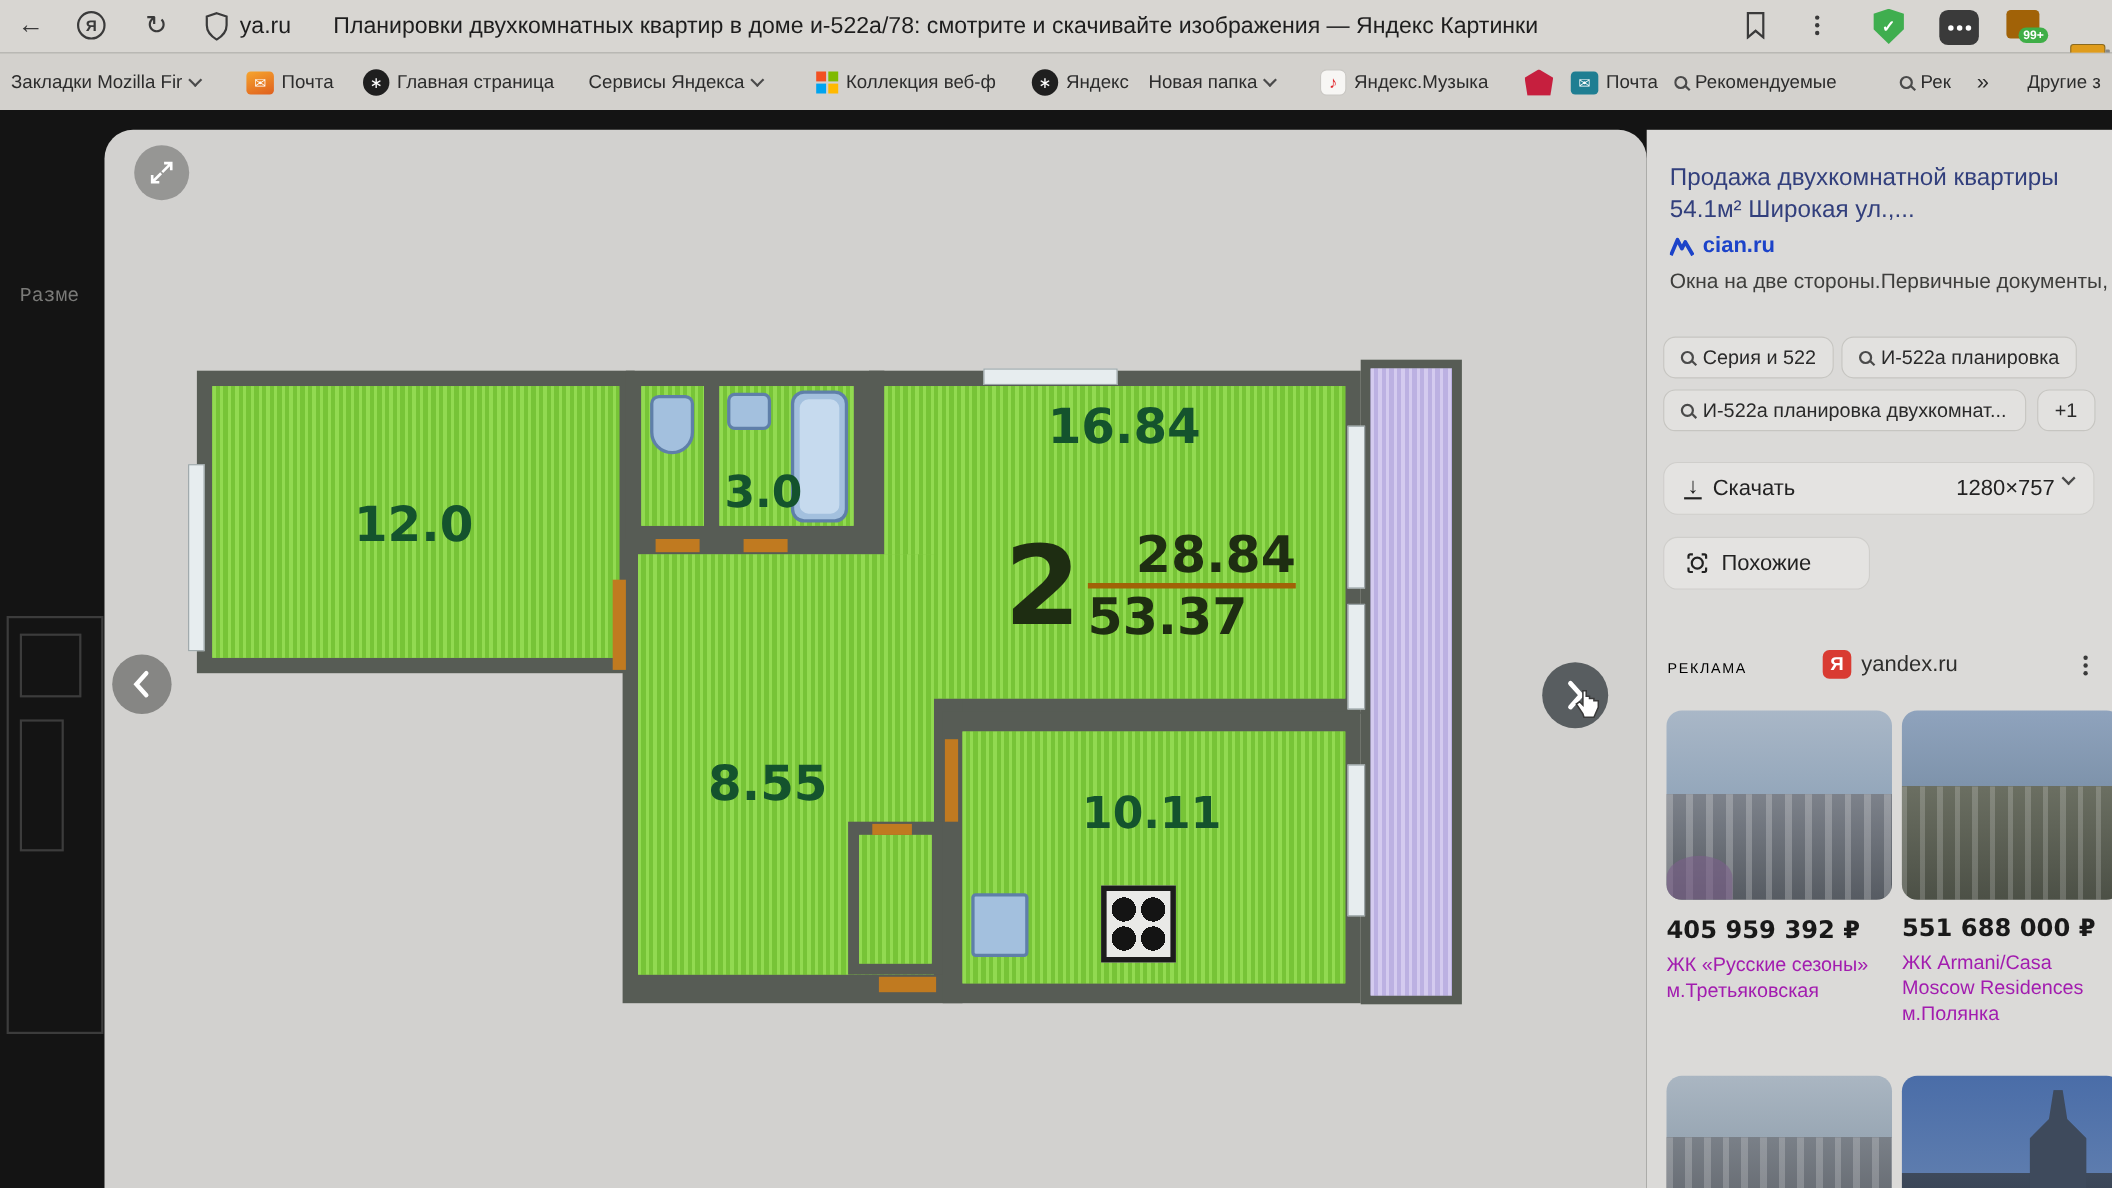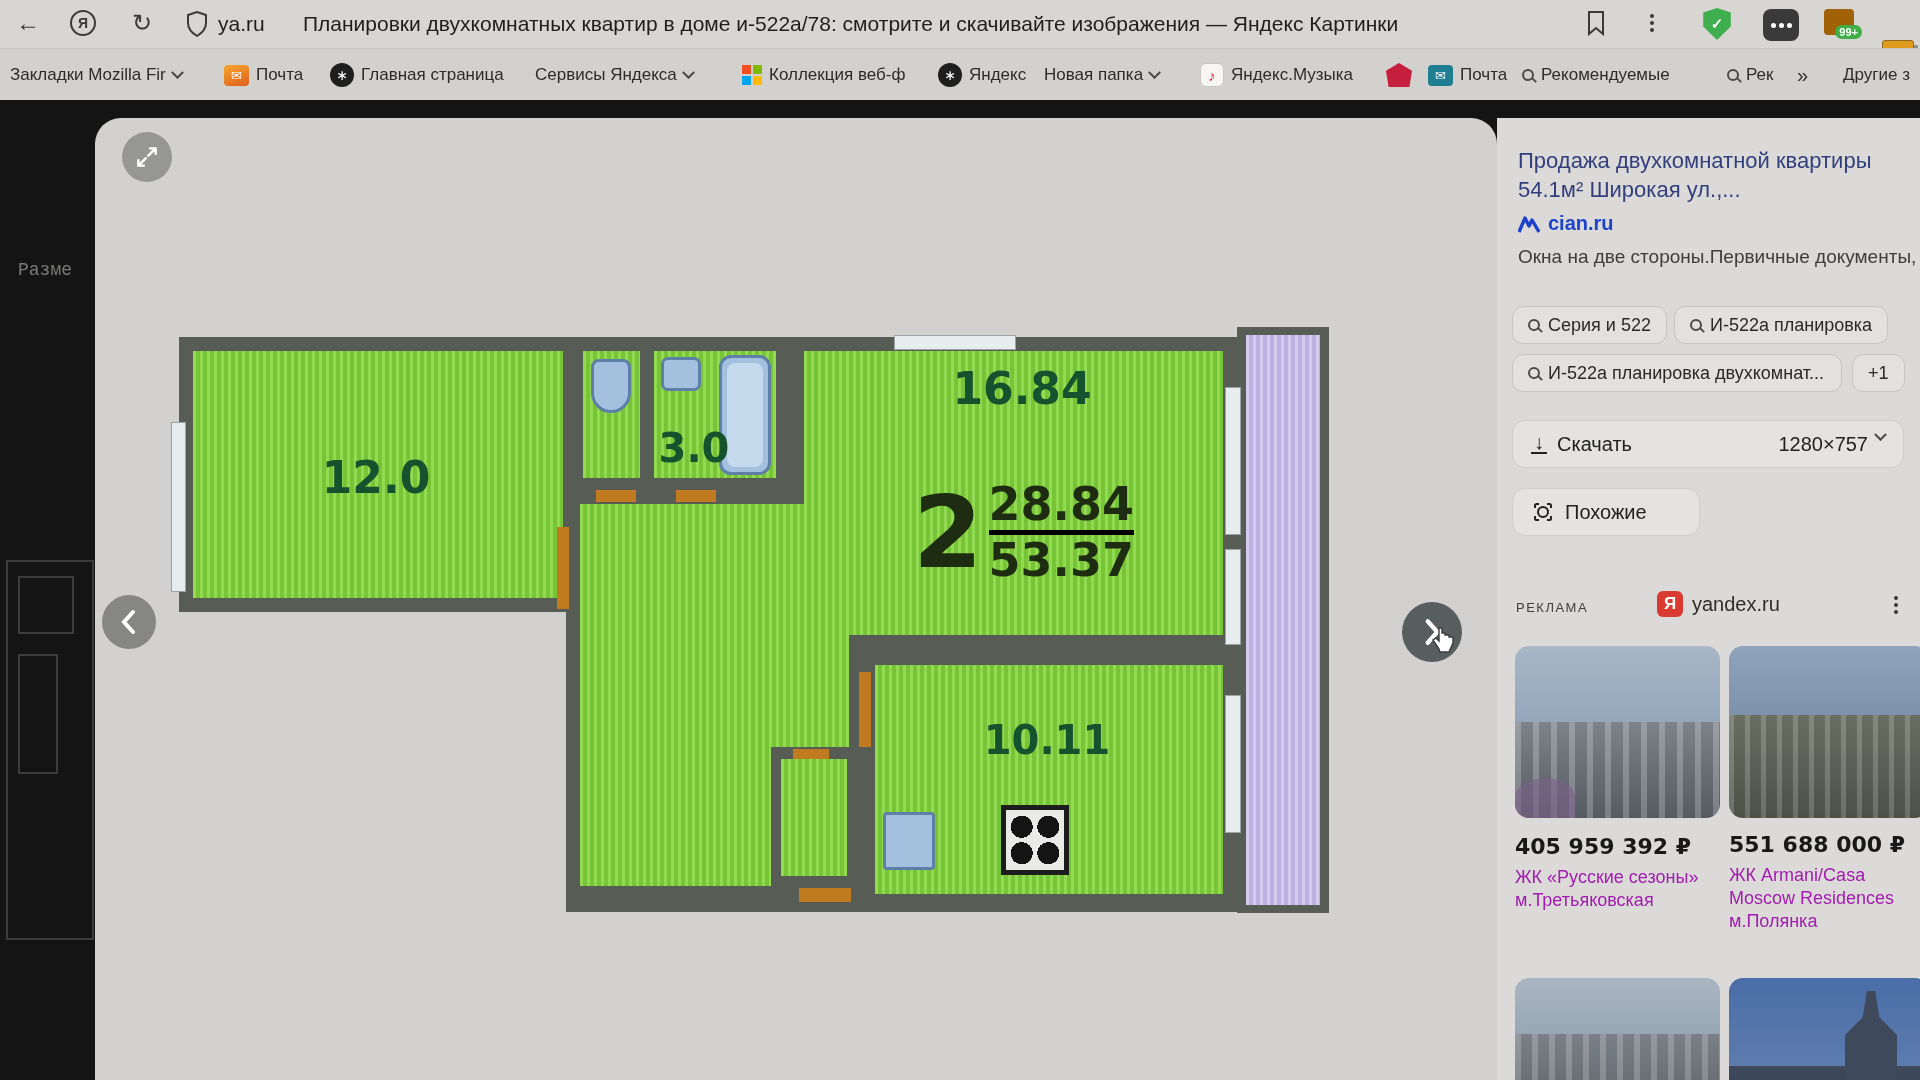--- a/index.html
+++ b/index.html
@@ -52,29 +52,29 @@
           background-image:repeating-linear-gradient(90deg,#92da51 0 3px,#77c437 3px 7px); }
   .balc { position:absolute; background:#c7bde7;
           background-image:repeating-linear-gradient(90deg,#d4cbef 0 3px,#bcb1e2 3px 7px); }
   .win { position:absolute; background:#e7edef; border:1px solid #9aa4a6; }
   .door { position:absolute; background:#c07a20; }
   .plabel { position:absolute; font-family:"DejaVu Sans", sans-serif; font-weight:bold; color:#14532d; text-align:center; }
   .fix { position:absolute; background:#a3c0de; border:3px solid #5f7fa9; }
   .flat-code { position:absolute; display:flex; align-items:center; gap:6px; font-family:"DejaVu Sans", sans-serif; font-weight:bold; color:#1e2d12; }
   .big2 { font-size:100px; line-height:0.85; }
   .frac { display:flex; flex-direction:column; font-size:46px; line-height:1.1; }
-  .frac .top { border-bottom:5px solid #000000; }
+  .frac .top { border-bottom:5px solid #a16207;padding-left:44px; }
 
   
   .sb-title { font-size:22px; line-height:29px; color:#323f7c; width:396px; }
   .sb-source { font-size:20px; font-weight:bold; color:#1c43c9; }
   .sb-snippet { font-size:19px; color:#3e3e3c; width:404px; white-space:nowrap; overflow:hidden; }
   .chip { position:absolute; height:38px; display:flex; align-items:center; gap:8px; padding:0 15px; background:#e2e1df; border:1px solid #c6c5c1; border-radius:11px; font-size:18px; color:#2a2a2a; white-space:nowrap; }
   .btn { position:absolute; height:48px; background:#e4e3e1; border:1px solid #cfcecb; border-radius:13px; display:flex; align-items:center; font-size:20px; color:#222; }
-  .ad-label { font-size:13px; letter-spacing:1.5px; color:#404040; }
+  .ad-label { font-size:13px; letter-spacing:1.5px; color:#000000; }
   .ad-img { position:absolute; border-radius:14px; overflow:hidden; }
   .price { font-size:22px; font-weight:bold; color:#191919; font-family:"DejaVu Sans", sans-serif; }
   .ad-desc { font-size:18px; line-height:23px; color:#a21caf; }
 </style>
 </head>
 <body>
 
 <div class="screen">
 
   <div class="abs tabbar">
@@ -252,20 +252,21 @@
       <div class="plabel" style="left:105px;top:125px;width:200px;font-size:44px;">12.0</div>
       <div class="plabel" style="left:463px;top:98px;width:120px;font-size:40px;">3.0</div>
       <div class="plabel" style="left:751px;top:36px;width:200px;font-size:44px;">16.84</div>
       <div class="flat-code" style="left:742px;top:152px;">
         <span class="big2">2</span>
         <span class="frac">
           <span class="top">28.84</span>
           <span>53.37</span>
         </span>
       </div>
+      <div class="plabel" style="left:427px;top:360px;width:200px;font-size:44px;">8.55</div>
       <div class="plabel" style="left:776px;top:390px;width:200px;font-size:40px;">10.11</div>
     </div>
 
     <div class="abs nav-circle" style="left:7px;top:477px;width:54px;height:54px;background:rgba(125,125,123,0.9);">
       <svg width="22" height="26" viewBox="0 0 22 26">
           <path d="M15 3L6 13l9 10" stroke="#fff" stroke-width="4" fill="none" stroke-linecap="round"></path>
         </svg>
     </div>
     <div class="abs nav-circle" style="left:1307px;top:484px;width:60px;height:60px;background:#585d60;">
       <svg width="24px" height="28" viewBox="0 0 22 26">

